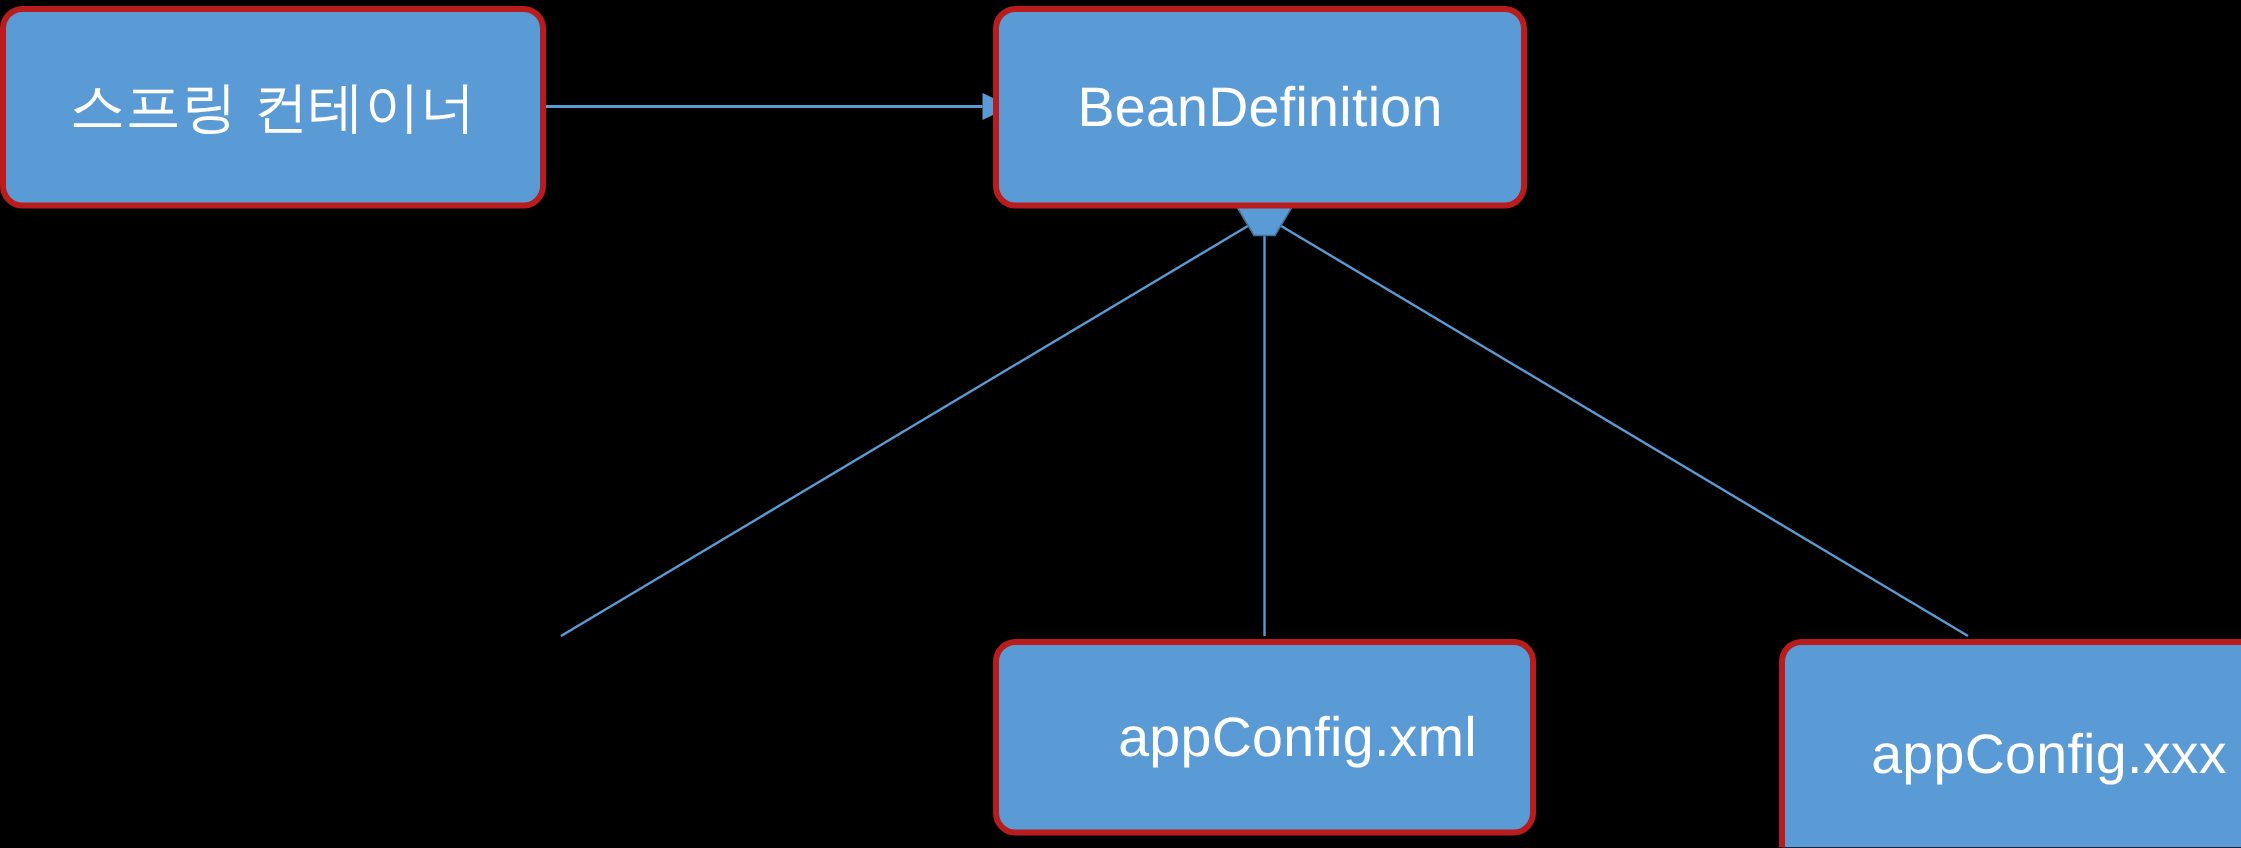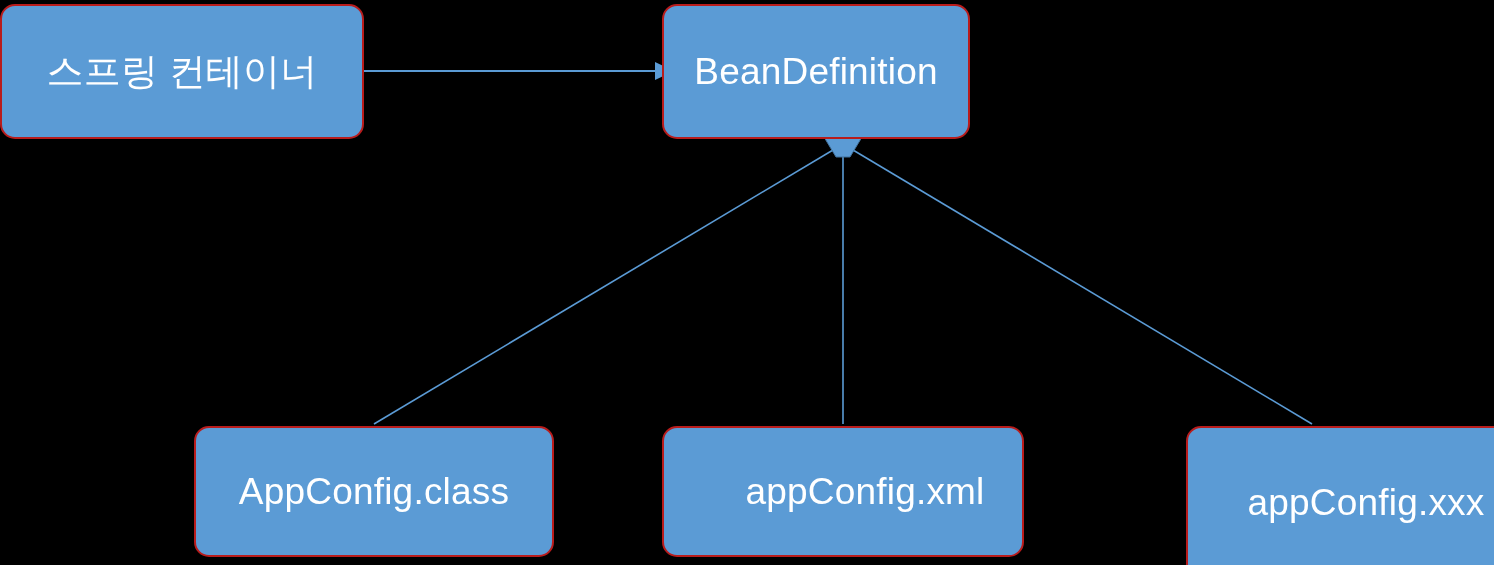--- a/index.html
+++ b/index.html
@@ -12,21 +12,21 @@
     width: 1494px;
     height: 565px;
     background: #000000;
     overflow: hidden;
     font-family: "Liberation Sans", sans-serif;
   }
   .node {
     position: absolute;
     box-sizing: border-box;
     background: #5B9BD5;
-    border: 2px solid #b91c1c;
+    border: 4px solid #b91c1c;
     border-radius: 15px;
     display: flex;
     align-items: center;
     justify-content: center;
     color: #FFFFFF;
     font-size: 37px;
     font-weight: 300;
     letter-spacing: 0.2px;
     line-height: 1;
     white-space: nowrap;
@@ -37,21 +37,21 @@
   #edges {
     position: absolute;
     left: 0;
     top: 0;
     width: 1494px;
     height: 565px;
     pointer-events: none;
   }
   
   #node-spring-container { left: 0px;    top: 4px;   width: 364px; height: 135px; }
-  #node-bean-definition  { left: 662px;  top: 4px;   width: 308px; height: 135px; }
+  #node-bean-definition  { left: 662px;  top: 4px;   width: 356px; height: 135px; }
   #node-appconfig-class  { left: 194px;  top: 426px; width: 360px; height: 131px; }
   #node-appconfig-xml    { left: 662px;  top: 426px; width: 362px; height: 131px; padding-left: 44px; }
   #node-appconfig-xxx    { left: 1186px; top: 426px; width: 360px; height: 153px; }
 </style>
 </head>
 <body>
 
 <div id="canvas">
 
   <svg id="edges" viewBox="0 0 1494 565" xmlns="http://www.w3.org/2000/svg">
@@ -79,23 +79,20 @@
   </svg>
 
   <div class="node" id="node-spring-container">
     <span class="node-label">스프링 컨테이너</span>
   </div>
 
   <div class="node" id="node-bean-definition">
     <span class="node-label">BeanDefinition</span>
   </div>
 
-  <div class="node" id="node-appconfig-class">
-    <span class="node-label">AppConfig.class</span>
-  </div>
 
   <div class="node" id="node-appconfig-xml">
     <span class="node-label">appConfig.xml</span>
   </div>
 
   <div class="node" id="node-appconfig-xxx">
     <span class="node-label">appConfig.xxx</span>
   </div>
 
 </div>

